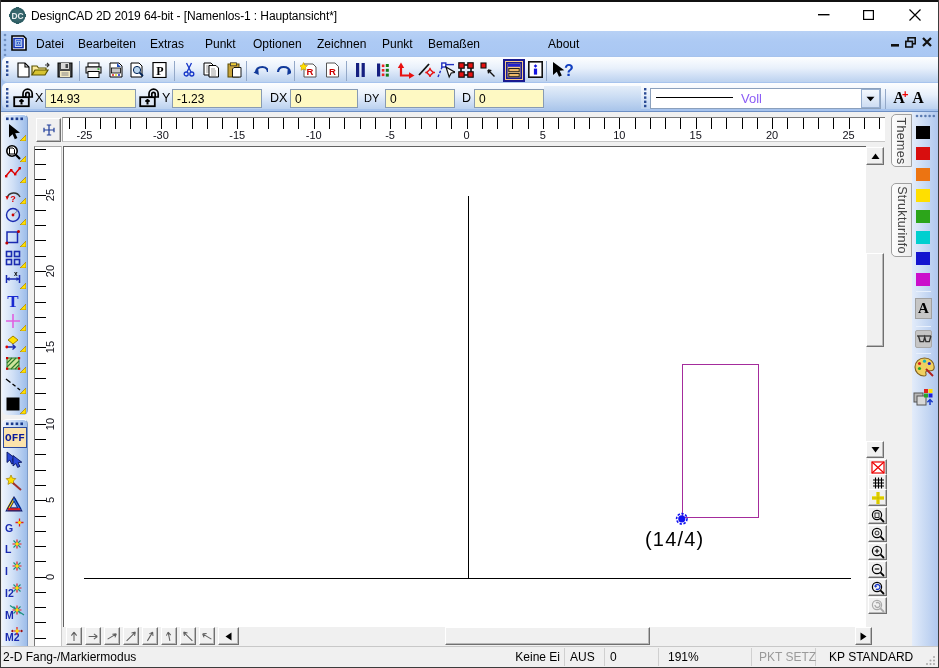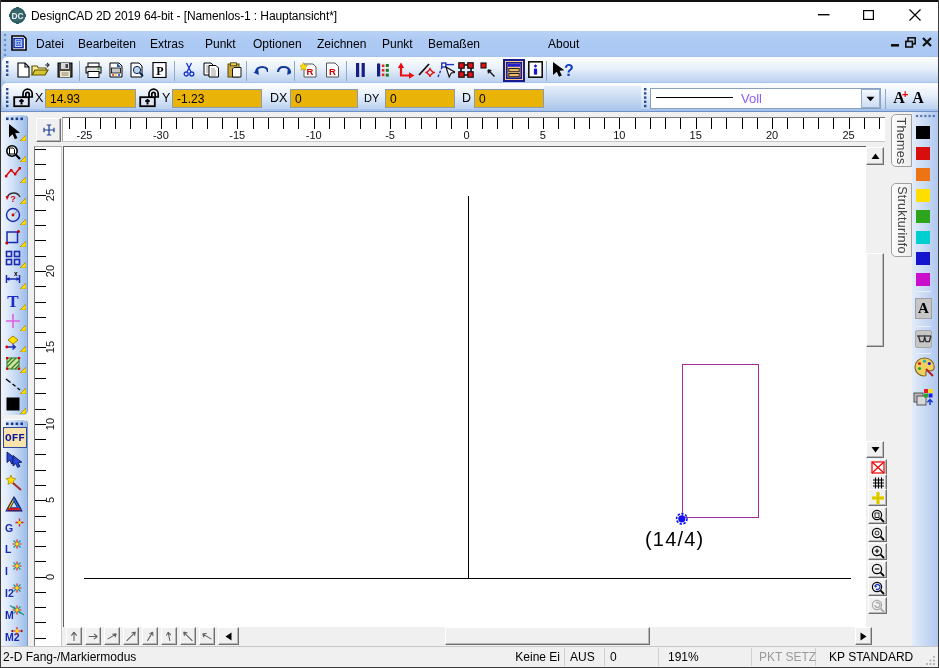--- a/index.html
+++ b/index.html
@@ -1,18 +1,18 @@
 <!DOCTYPE html>
 <html><head><meta charset="utf-8"><style>
 *{margin:0;padding:0;box-sizing:border-box}
 html,body{width:939px;height:668px}
 body{position:relative;font-family:"Liberation Sans",sans-serif;background:#fff;overflow:hidden}
 .abs{position:absolute}
 .btn3d{background:#f0f0f0;border-top:1px solid #fff;border-left:1px solid #fff;border-right:1px solid #707070;border-bottom:1px solid #707070;box-shadow:inset -1px -1px 0 #b8b8b8}
-.fld{background:#eab308;border:1px solid #889bb3;font-size:12px;color:#000;padding-left:4px;display:flex;align-items:center}
+.fld{background:#fef9c3;border:1px solid #889bb3;font-size:12px;color:#000;padding-left:4px;display:flex;align-items:center}
 .mi{position:absolute;top:0;height:26px;line-height:26px;font-size:12px;color:#000}
 </style></head><body>
 <div style="position:absolute;left:0;top:0;width:939px;height:2px;background:#111"></div>
 <div style="position:absolute;left:0;top:0;width:1px;height:668px;background:#3c3c3c"></div>
 <div style="position:absolute;left:938px;top:0;width:1px;height:668px;background:#3c3c3c"></div>
 <div style="position:absolute;left:0;top:667px;width:939px;height:1px;background:#3c3c3c"></div>
 <div class="abs" style="left:1px;top:2px;width:937px;height:29px;background:#fff"></div>
 <svg class="abs" style="left:9px;top:7px;" width="17" height="17" viewBox="0 0 17 17">
     <circle cx="8.5" cy="8.5" r="8" fill="#2d5d63"></circle>
     <g fill="#2d5d63">

